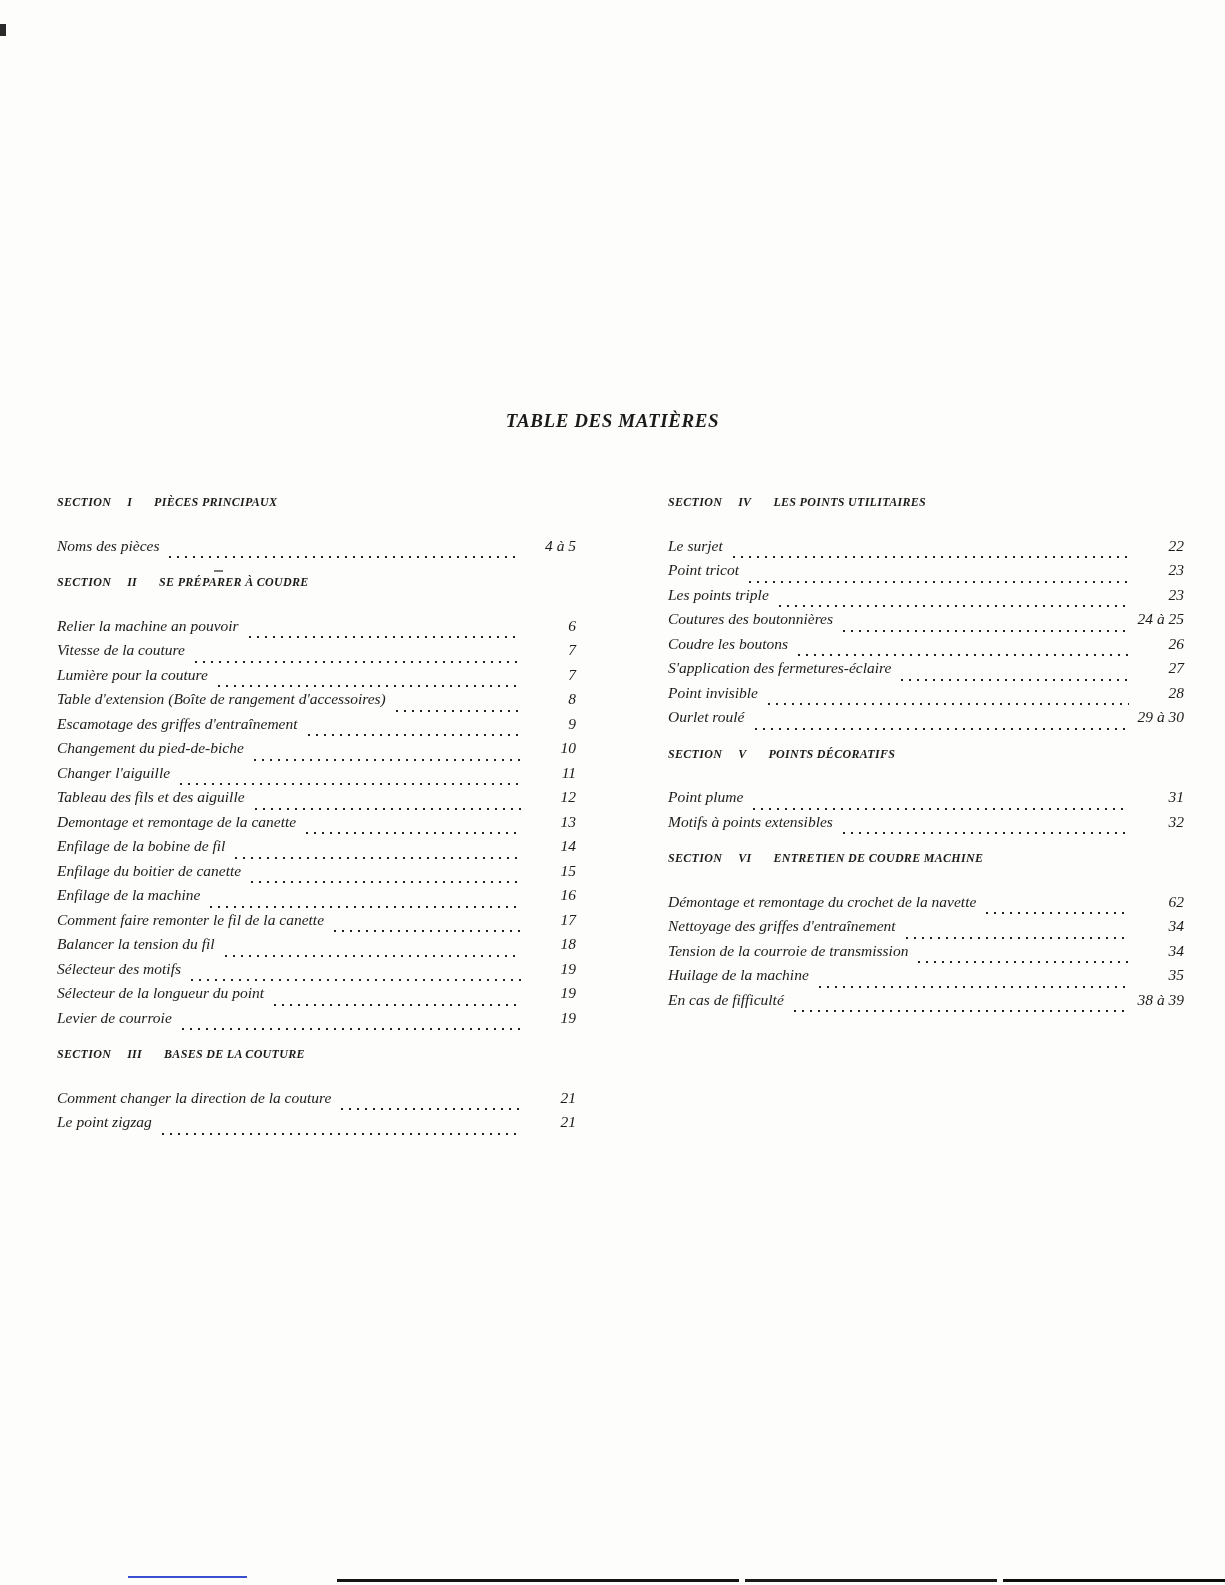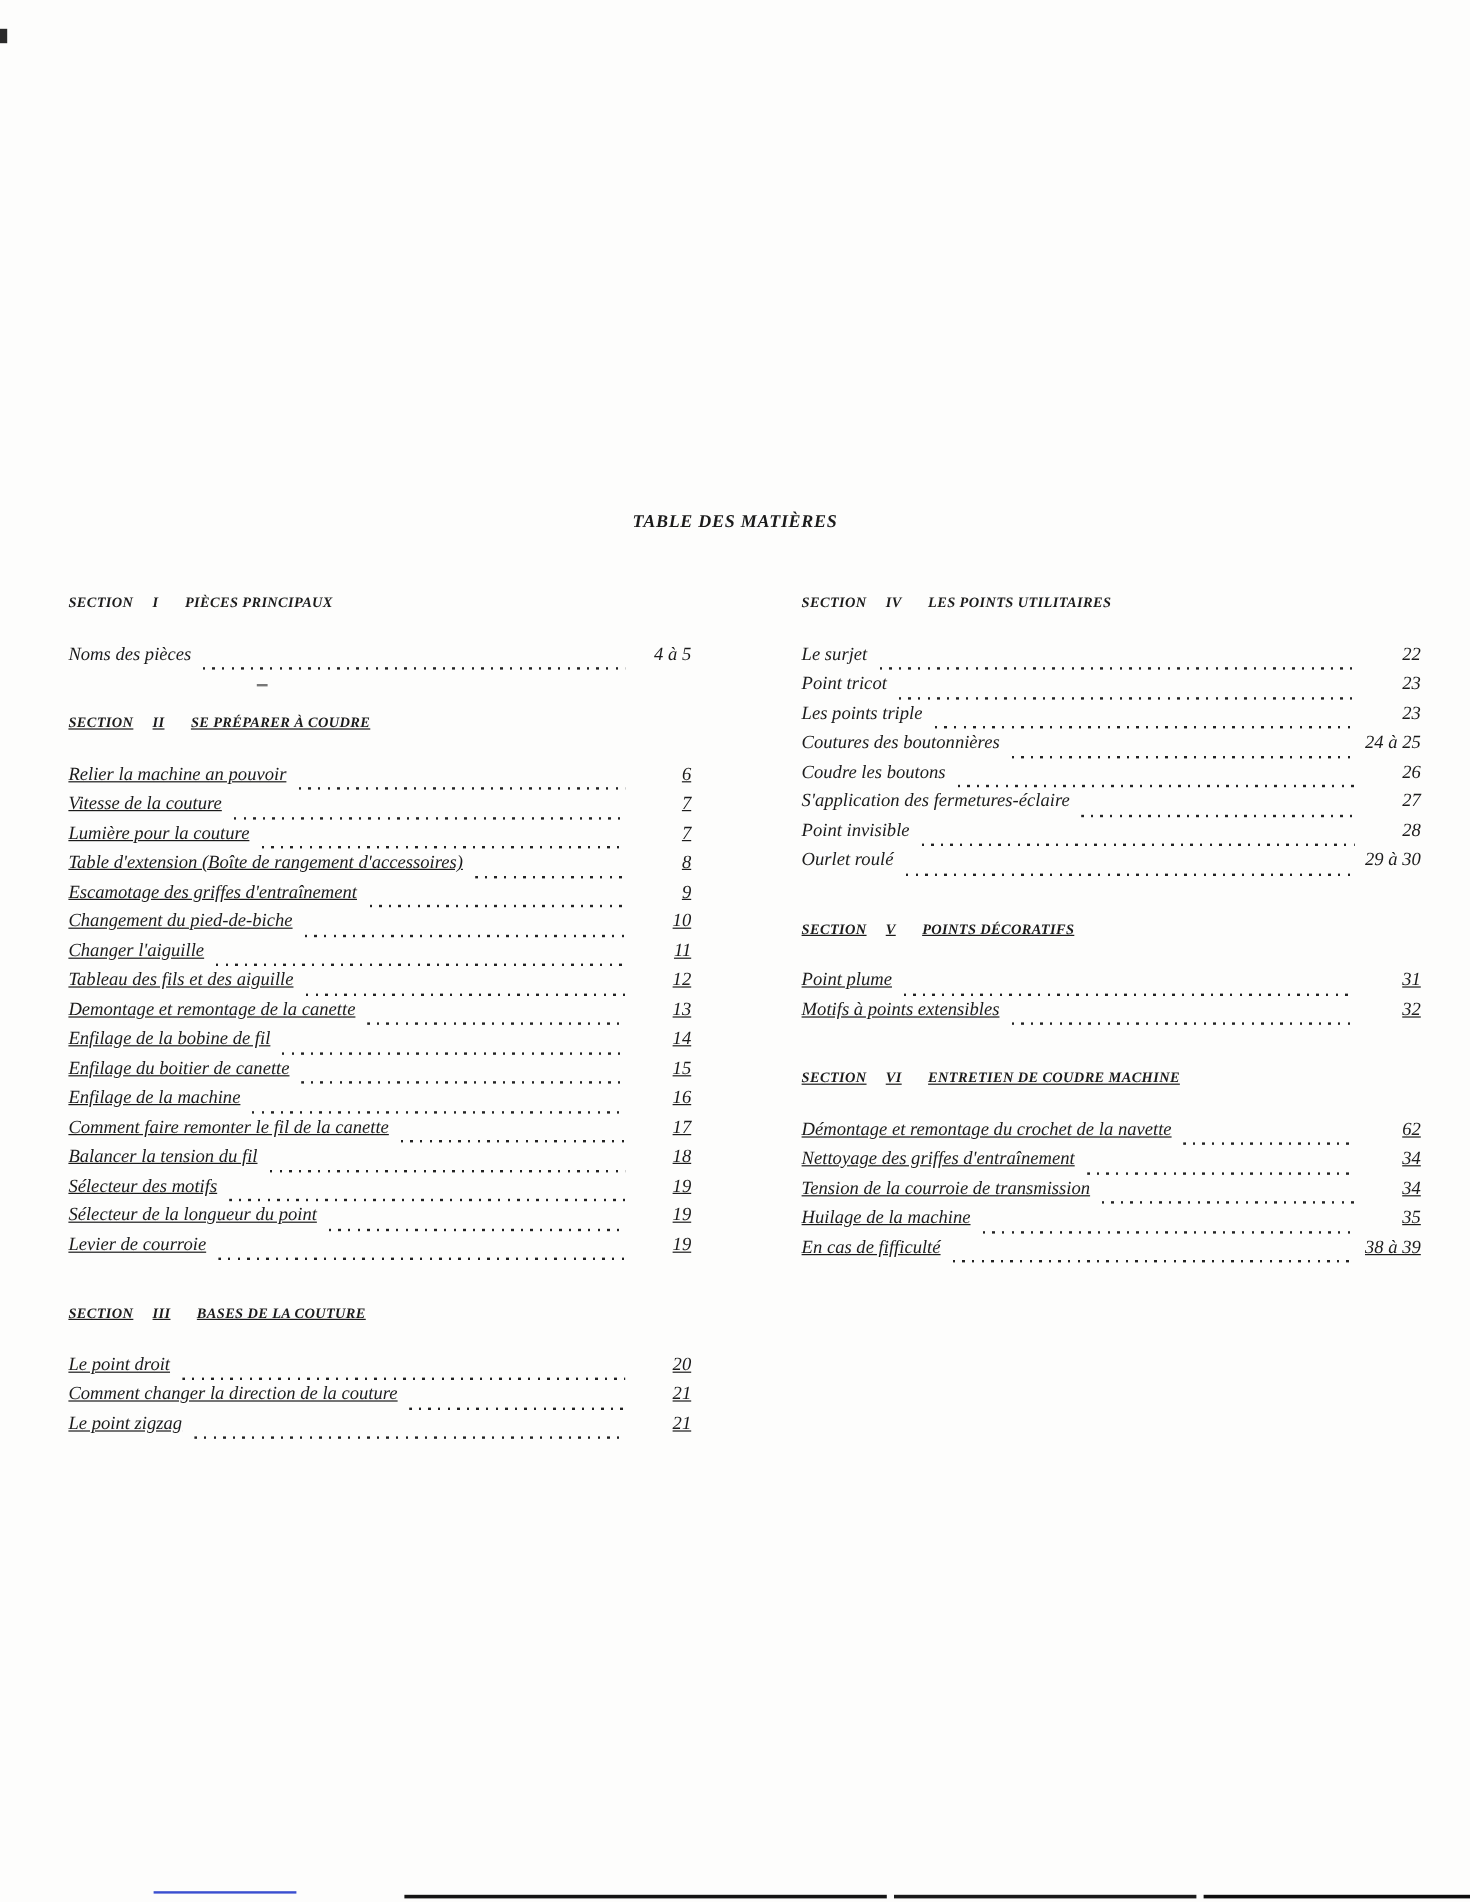--- a/index.html
+++ b/index.html
@@ -7,35 +7,35 @@
   body {
     position: relative;
     background: #fdfdfc;
     color: #1b1b1b;
     font-family: "Liberation Serif", "DejaVu Serif", serif;
     overflow: hidden;
   }
 
   .page-title {
     position: absolute;
-    top: 427px;
+    top: 410px;
     left: 0;
     width: 100%;
     text-align: center;
-    font-size: 15px;
+    font-size: 19px;
     font-weight: bold;
     font-style: italic;
     letter-spacing: 0.6px;
   }
 
   .col { position: absolute; top: 490px; }
   .col-left  { left: 57px;  width: 519px; }
   .col-right { left: 668px; width: 516px; }
 
-  .section:not(:first-child) { margin-top: 32px; text-decoration: underline; }
+  .section:not(:first-child) { margin-top: 12px; }
 
   .section-heading {
     font-size: 12px;
     font-weight: bold;
     font-style: italic;
     line-height: 24.5px;
     margin-bottom: 19px;
     letter-spacing: 0.3px;
     white-space: nowrap;
   }
@@ -170,25 +170,20 @@
       </div>
       <div class="toc-row">
         <span class="toc-label">Levier de courroie</span>
         <span class="dots"></span>
         <span class="page-num">19</span>
       </div>
     </section>
     <section class="section">
       <h2 class="section-heading"><span class="sec-word">SECTION</span><span class="sec-num">III</span><span class="sec-title">BASES DE LA COUTURE</span></h2>
       <div class="toc-row">
-        <span class="toc-label">Le point droit</span>
-        <span class="dots"></span>
-        <span class="page-num">20</span>
-      </div>
-      <div class="toc-row">
         <span class="toc-label">Comment changer la direction de la couture</span>
         <span class="dots"></span>
         <span class="page-num">21</span>
       </div>
       <div class="toc-row">
         <span class="toc-label">Le point zigzag</span>
         <span class="dots"></span>
         <span class="page-num">21</span>
       </div>
     </section>

